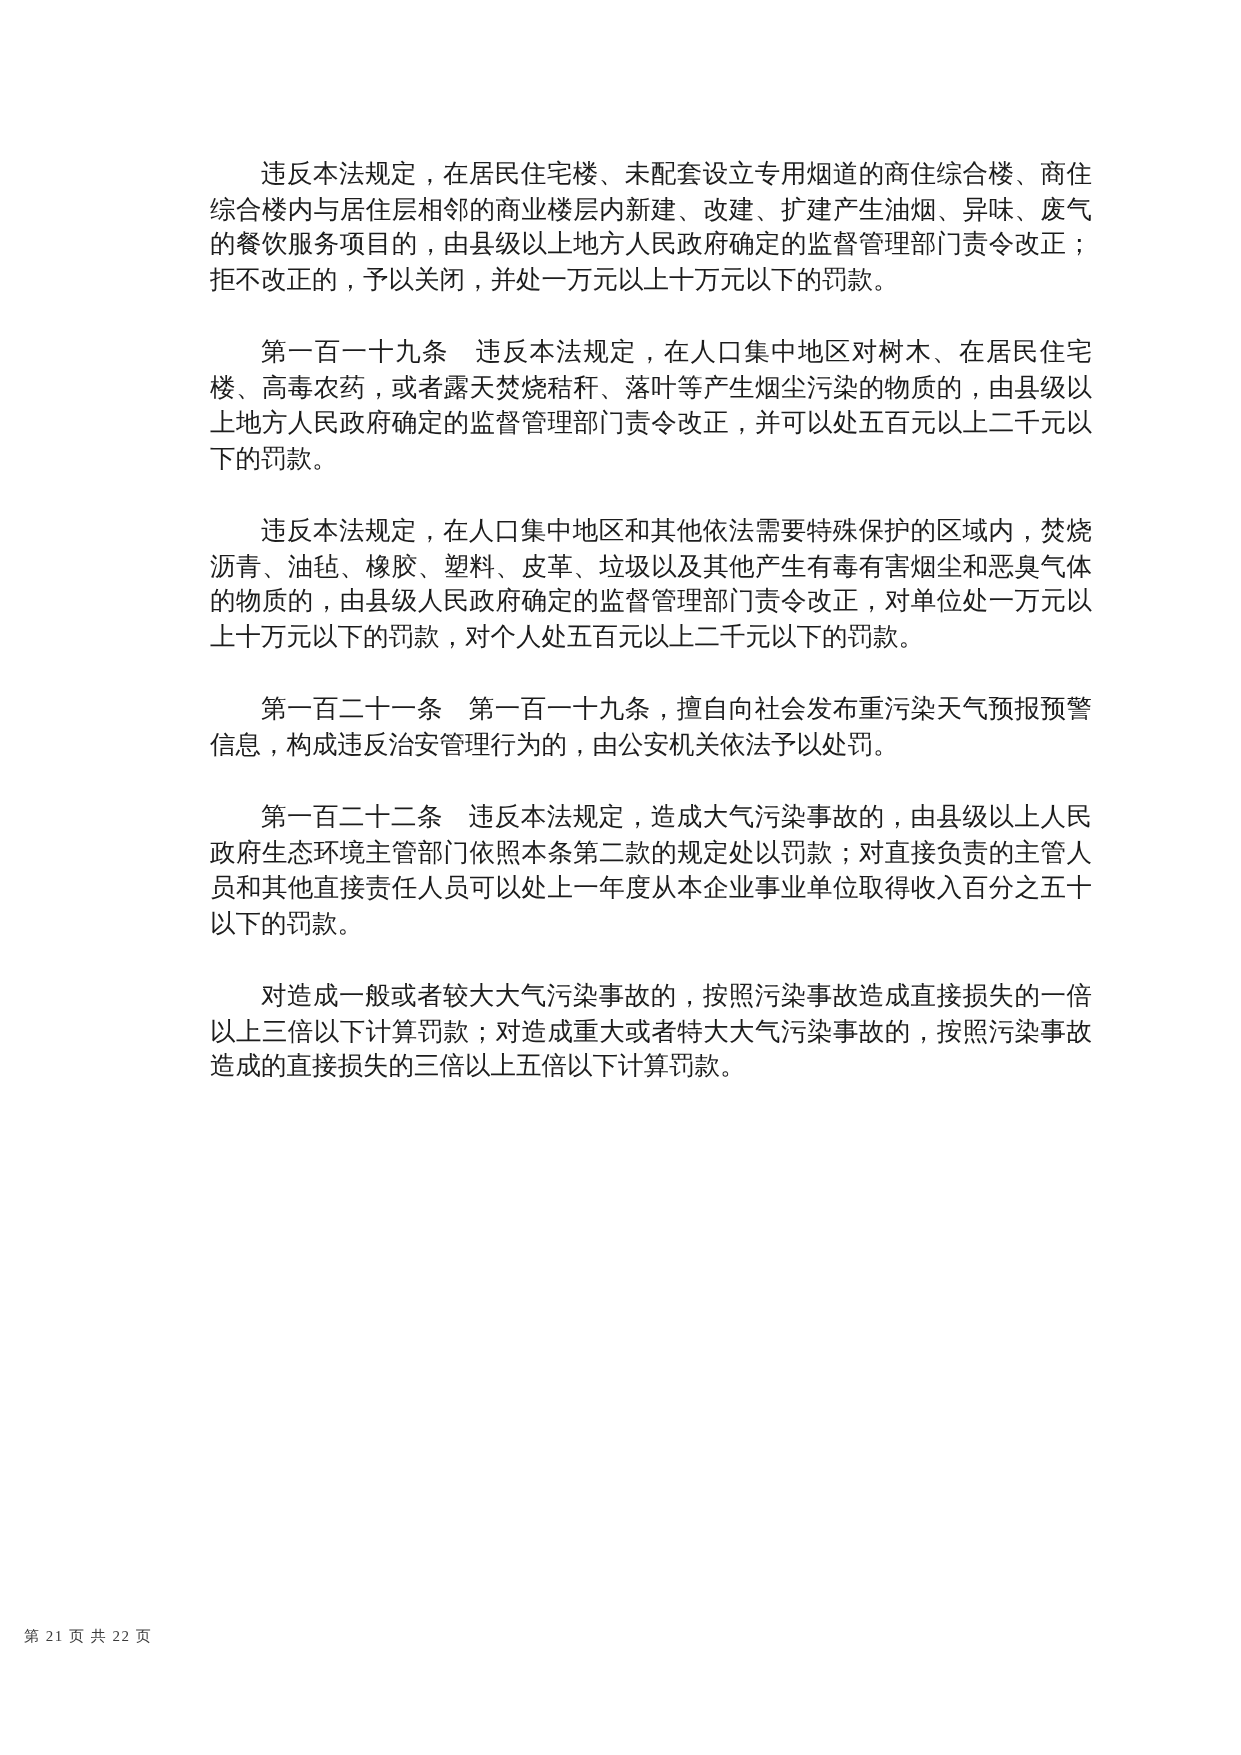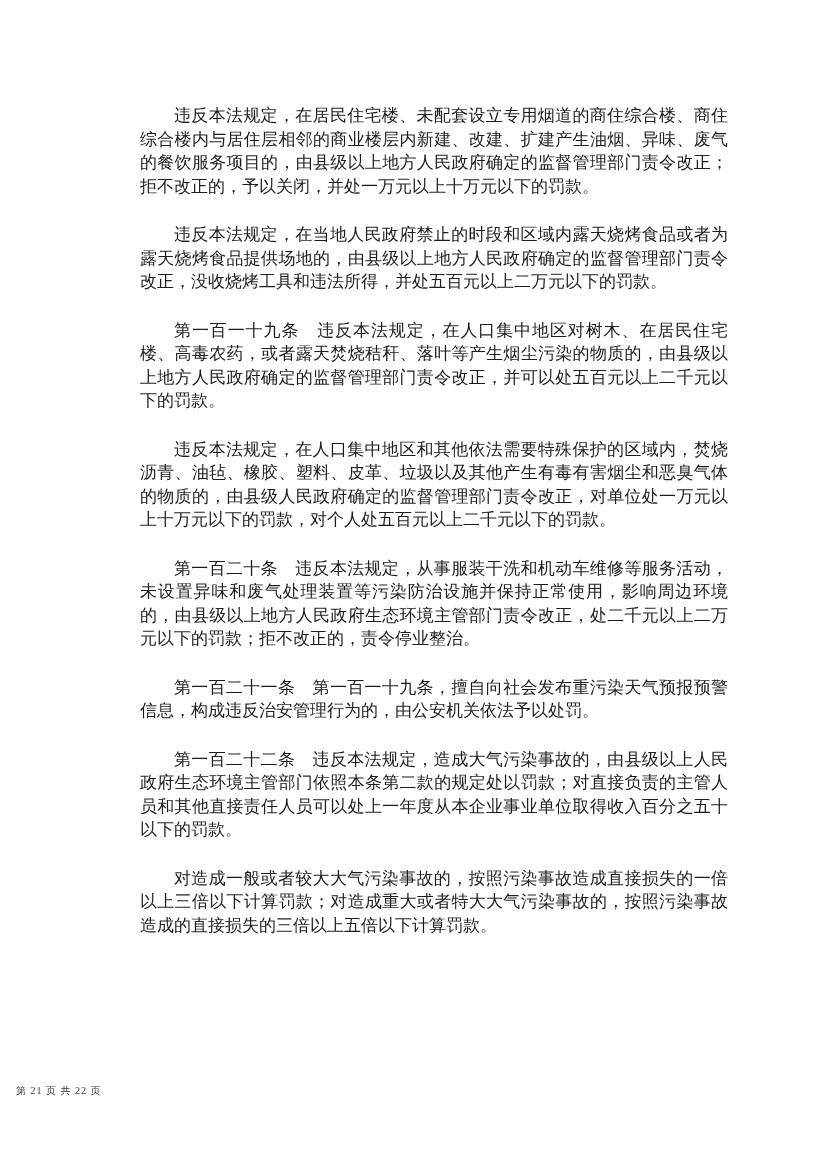--- a/index.html
+++ b/index.html
@@ -42,24 +42,22 @@
     color: #3a3a3a;
     letter-spacing: 1px;
   }
 </style>
 </head>
 <body>
 
 <div class="page">
   <div class="content">
     <p>违反本法规定，在居民住宅楼、未配套设立专用烟道的商住综合楼、商住综合楼内与居住层相邻的商业楼层内新建、改建、扩建产生油烟、异味、废气的餐饮服务项目的，由县级以上地方人民政府确定的监督管理部门责令改正；拒不改正的，予以关闭，并处一万元以上十万元以下的罚款。</p>
-    <p>违反本法规定，在当地人民政府禁止的时段和区域内露天烧烤食品或者为露天烧烤食品提供场地的，由县级以上地方人民政府确定的监督管理部门责令改正，没收烧烤工具和违法所得，并处五百元以上二万元以下的罚款。</p>
     <p>第一百一十九条　违反本法规定，在人口集中地区对树木、在居民住宅楼、高毒农药，或者露天焚烧秸秆、落叶等产生烟尘污染的物质的，由县级以上地方人民政府确定的监督管理部门责令改正，并可以处五百元以上二千元以下的罚款。</p>
     <p>违反本法规定，在人口集中地区和其他依法需要特殊保护的区域内，焚烧沥青、油毡、橡胶、塑料、皮革、垃圾以及其他产生有毒有害烟尘和恶臭气体的物质的，由县级人民政府确定的监督管理部门责令改正，对单位处一万元以上十万元以下的罚款，对个人处五百元以上二千元以下的罚款。</p>
-    <p>第一百二十条　违反本法规定，从事服装干洗和机动车维修等服务活动，未设置异味和废气处理装置等污染防治设施并保持正常使用，影响周边环境的，由县级以上地方人民政府生态环境主管部门责令改正，处二千元以上二万元以下的罚款；拒不改正的，责令停业整治。</p>
     <p>第一百二十一条　第一百一十九条，擅自向社会发布重污染天气预报预警信息，构成违反治安管理行为的，由公安机关依法予以处罚。</p>
     <p>第一百二十二条　违反本法规定，造成大气污染事故的，由县级以上人民政府生态环境主管部门依照本条第二款的规定处以罚款；对直接负责的主管人员和其他直接责任人员可以处上一年度从本企业事业单位取得收入百分之五十以下的罚款。</p>
     <p>对造成一般或者较大大气污染事故的，按照污染事故造成直接损失的一倍以上三倍以下计算罚款；对造成重大或者特大大气污染事故的，按照污染事故造成的直接损失的三倍以上五倍以下计算罚款。</p>
   </div>
   <div class="footer">
     <span>第 21 页 共 22 页</span>
   </div>
 </div>
 
 </body></html>

